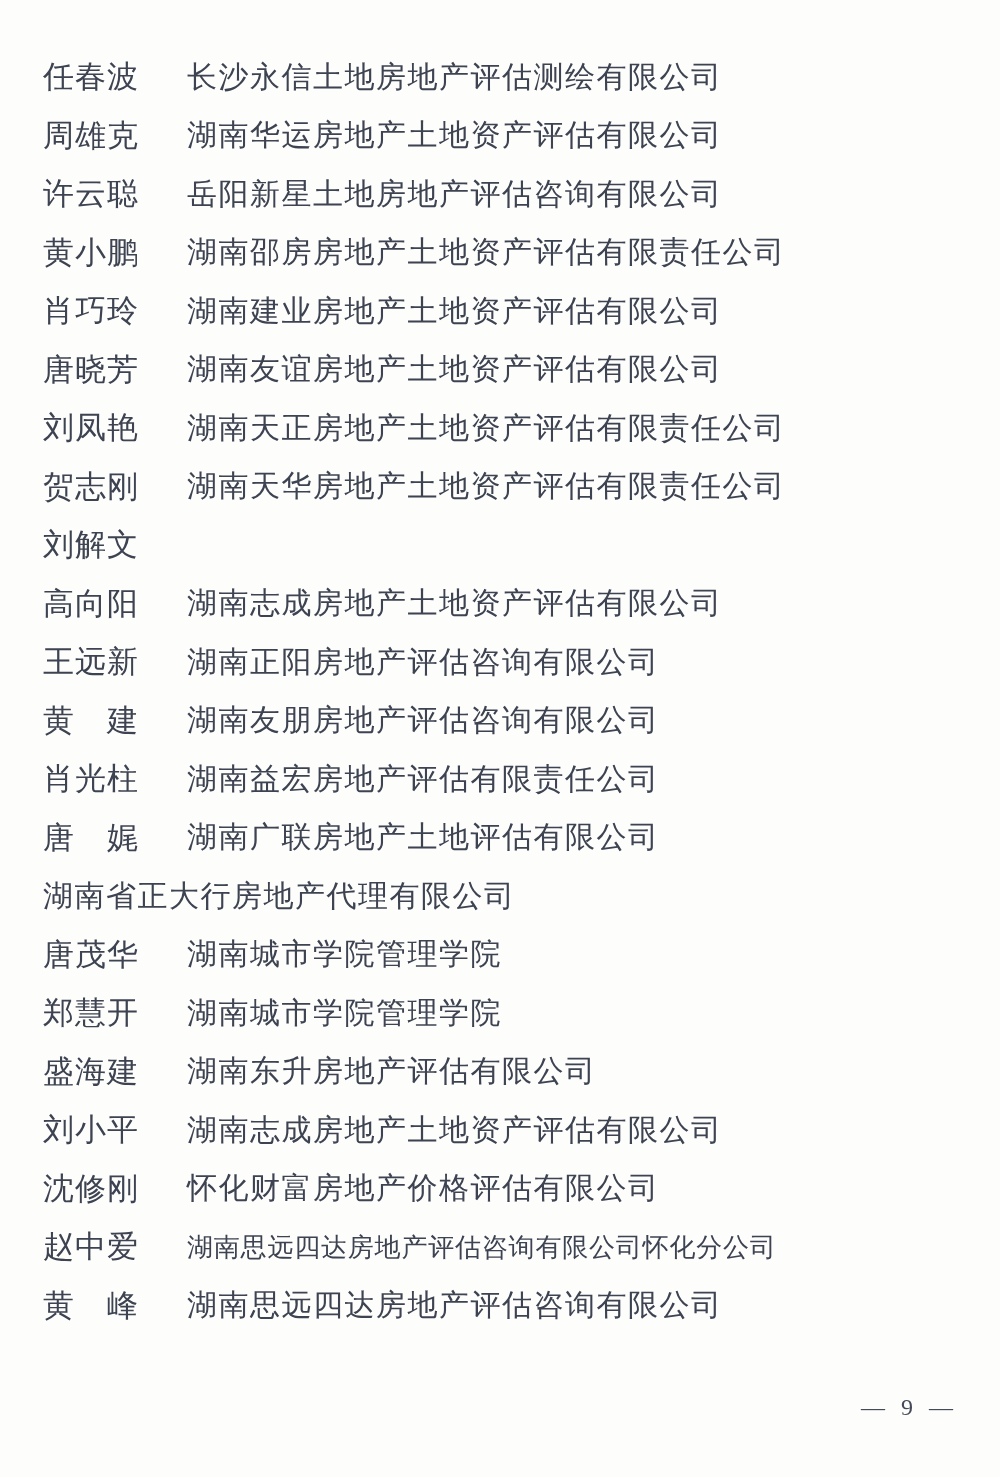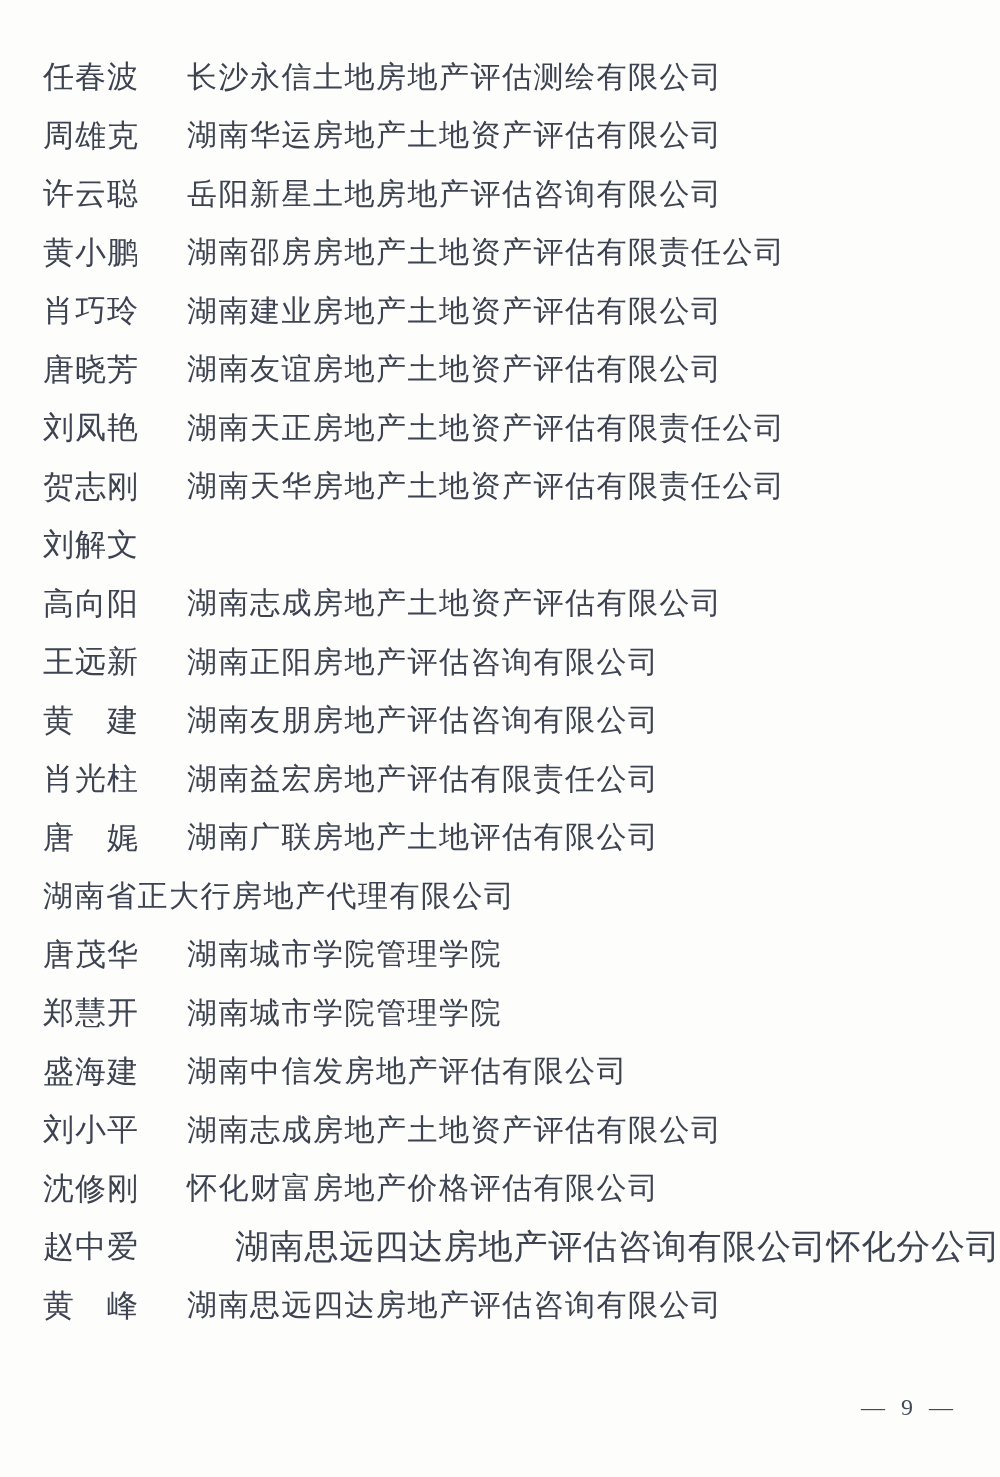--- a/index.html
+++ b/index.html
@@ -33,23 +33,22 @@
   .name {
     flex: 0 0 144px;
     font-size: 31px;
     letter-spacing: 1px;
   }
   .company {
     font-size: 30px;
     letter-spacing: 1.5px;
   }
   .company.compressed {
-    font-size: 34px;
+    font-size: 26px;
     letter-spacing: 0.8px;
-    margin-left: 48px;
   }
   .footer {
     position: absolute;
     right: 82px;
     bottom: 56px;
     font-size: 24px;
     letter-spacing: 5px;
     color: #444a57;
     font-family: "Liberation Serif", "DejaVu Serif", serif;
   }
@@ -138,21 +137,21 @@
       <span class="company">湖南城市学院管理学院</span>
     </div>
 
     <div class="row">
       <span class="name">郑慧开</span>
       <span class="company">湖南城市学院管理学院</span>
     </div>
 
     <div class="row">
       <span class="name">盛海建</span>
-      <span class="company">湖南中信发房地产评估有限公司</span>
+      <span class="company">湖南东升房地产评估有限公司</span>
     </div>
 
     <div class="row">
       <span class="name">刘小平</span>
       <span class="company">湖南志成房地产土地资产评估有限公司</span>
     </div>
 
     <div class="row">
       <span class="name">沈修刚</span>
       <span class="company">怀化财富房地产价格评估有限公司</span>

